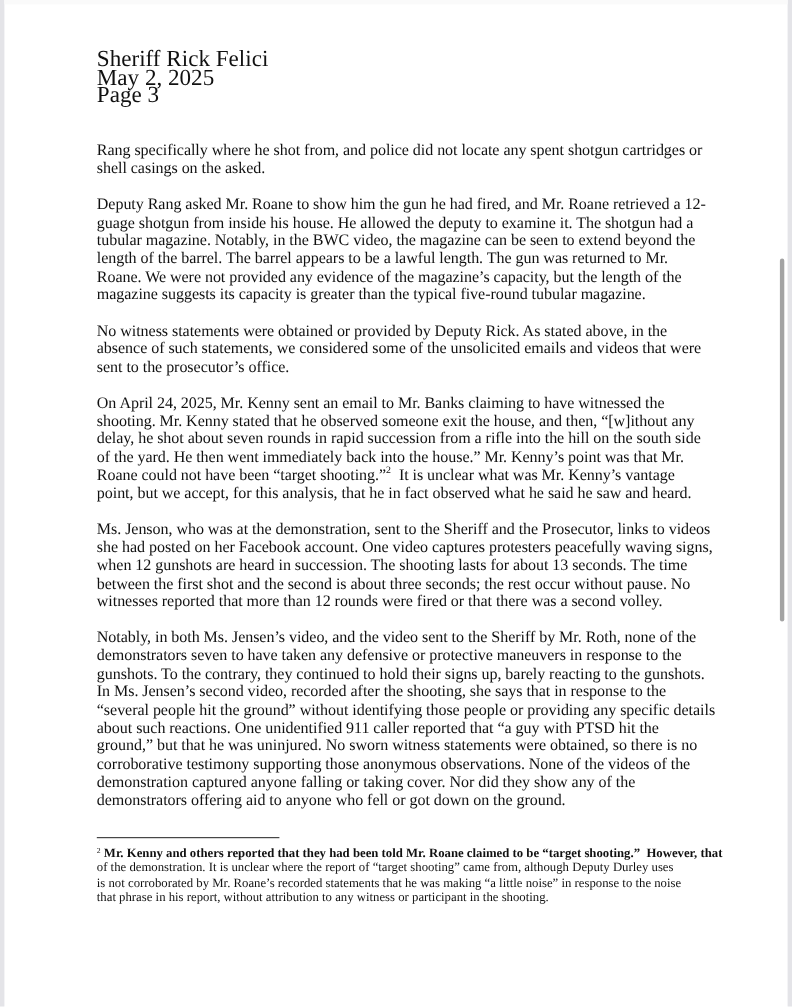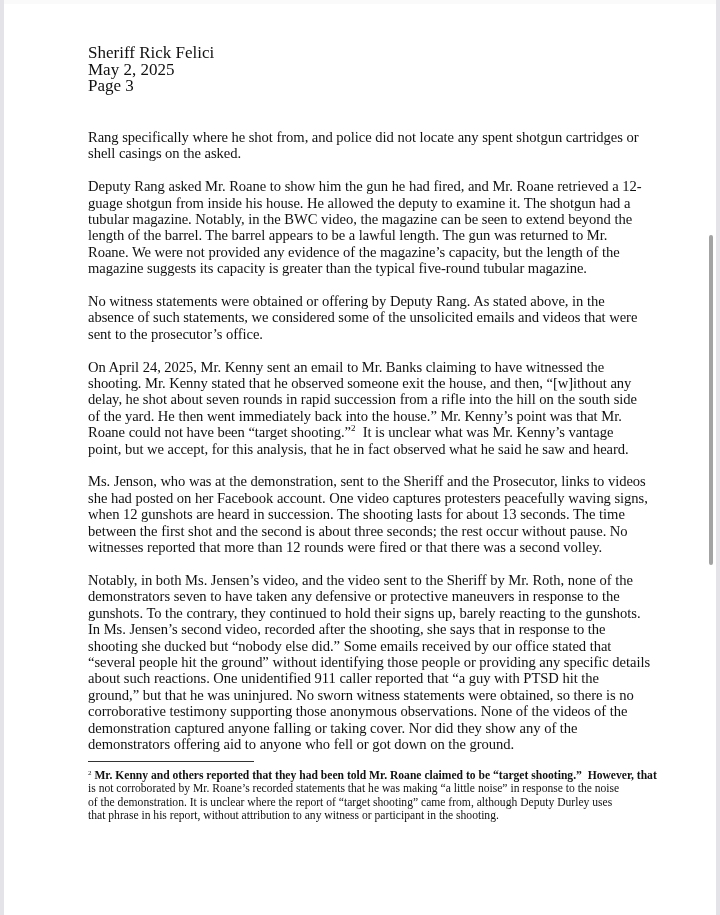--- a/index.html
+++ b/index.html
@@ -45,21 +45,21 @@
     .page {
       position: absolute;
       left: 88px;
       top: 0;
       width: 548px;
     }
     .letterhead {
       position: absolute;
       top: 45px;
       left: 0;
-      font-size: 17px;
+      font-size: 21px;
       line-height: 16.6px;
     }
     .letterhead div { white-space: nowrap; }
     .body-text {
       position: absolute;
       left: 0;
       width: 548px;
       font-size: 14.6px;
       line-height: 16.4px;
       letter-spacing: -0.05px;
@@ -127,21 +127,21 @@
     <p class="para">
       <span class="line">Deputy Rang asked Mr. Roane to show him the gun he had fired, and Mr. Roane retrieved a 12-</span>
       <span class="line">guage shotgun from inside his house.  He allowed the deputy to examine it.  The shotgun had a</span>
       <span class="line">tubular magazine.  Notably, in the BWC video, the magazine can be seen to extend beyond the</span>
       <span class="line">length of the barrel.  The barrel appears to be a lawful length.  The gun was returned to Mr.</span>
       <span class="line">Roane.  We were not provided any evidence of the magazine’s capacity, but the length of the</span>
       <span class="line">magazine suggests its capacity is greater than the typical five-round tubular magazine.</span>
     </p>
 
     <p class="para">
-      <span class="line">No witness statements were obtained or offering by Deputy Rang.  As stated above, in the</span>
+      <span class="line">No witness statements were obtained or provided by Deputy Rick.  As stated above, in the</span>
       <span class="line">absence of such statements, we considered some of the unsolicited emails and videos that were</span>
       <span class="line">sent to the prosecutor’s office.</span>
     </p>
 
     <p class="para">
       <span class="line">On April 24, 2025, Mr. Kenny sent an email to Mr. Banks claiming to have witnessed the</span>
       <span class="line">shooting.  Mr. Kenny stated that he observed someone exit the house, and then, “[w]ithout any</span>
       <span class="line">delay, he shot about seven rounds in rapid succession from a rifle into the hill on the south side</span>
       <span class="line">of the yard.  He then went immediately back into the house.”  Mr. Kenny’s point was that Mr.</span>
       <span class="line"><span>Roane could not have been “target shooting.”</span><sup>2</sup><span style="white-space:pre;">  It is unclear what was Mr. Kenny’s vantage</span></span>
@@ -154,31 +154,30 @@
       <span class="line">when 12 gunshots are heard in succession. The shooting lasts for about 13 seconds.  The time</span>
       <span class="line">between the first shot and the second is about three seconds; the rest occur without pause.  No</span>
       <span class="line">witnesses reported that more than 12 rounds were fired or that there was a second volley.</span>
     </p>
 
     <p class="para">
       <span class="line">Notably, in both Ms. Jensen’s video, and the video sent to the Sheriff by Mr. Roth, none of the</span>
       <span class="line">demonstrators seven to have taken any defensive or protective maneuvers in response to the</span>
       <span class="line">gunshots.  To the contrary, they continued to hold their signs up, barely reacting to the gunshots.</span>
       <span class="line">In Ms. Jensen’s second video, recorded after the shooting, she says that in response to the</span>
-      <span class="line">shooting she ducked but “nobody else did.”  Some emails received by our office stated that</span>
       <span class="line">“several people hit the ground” without identifying those people or providing any specific details</span>
       <span class="line">about such reactions. One unidentified 911 caller reported that “a guy with PTSD hit the</span>
       <span class="line">ground,” but that he was uninjured.  No sworn witness statements were obtained, so there is no</span>
       <span class="line">corroborative testimony supporting those anonymous observations.  None of the videos of the</span>
       <span class="line">demonstration captured anyone falling or taking cover.  Nor did they show any of the</span>
       <span class="line">demonstrators offering aid to anyone who fell or got down on the ground.</span>
     </p>
   </div>
 
   <div class="footnote-rule"></div>
 
   <div class="footnote">
     <span class="line"><sup>2</sup><span style="white-space:pre;font-weight:bold;"> Mr. Kenny and others reported that they had been told Mr. Roane claimed to be “target shooting.”  However, that</span></span>
+    <span class="line">of the demonstration.  It is unclear where the report of “target shooting” came from, although Deputy Durley uses</span>
     <span class="line">is not corroborated by Mr. Roane’s recorded statements that he was making “a little noise” in response to the noise</span>
-    <span class="line">of the demonstration.  It is unclear where the report of “target shooting” came from, although Deputy Durley uses</span>
     <span class="line">that phrase in his report, without attribution to any witness or participant in the shooting.</span>
   </div>
 </div>
 
 </body></html>

